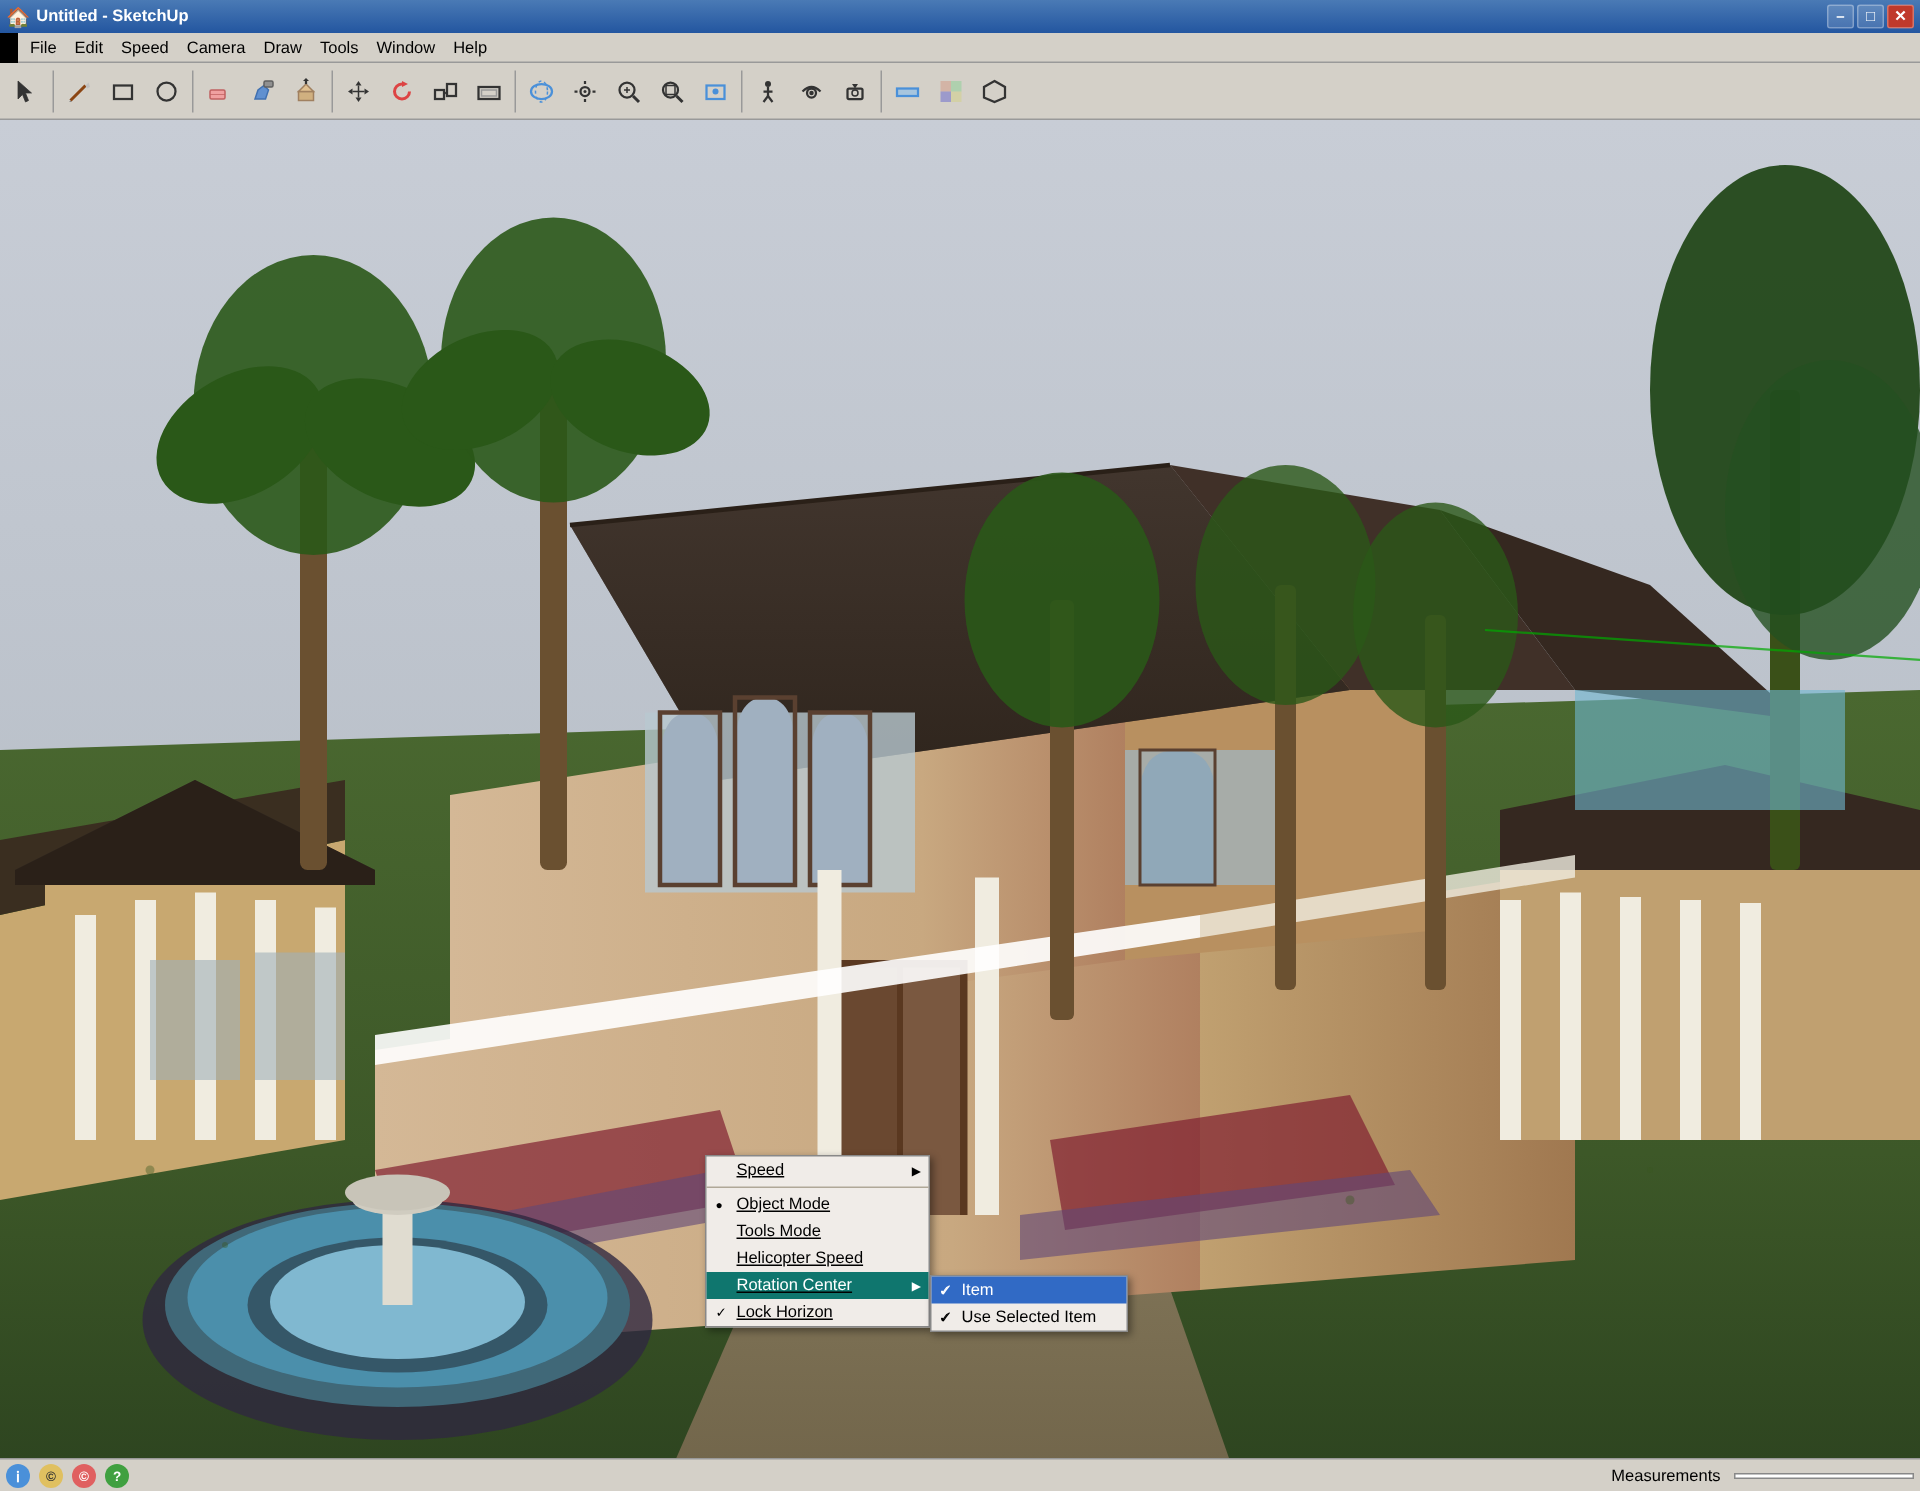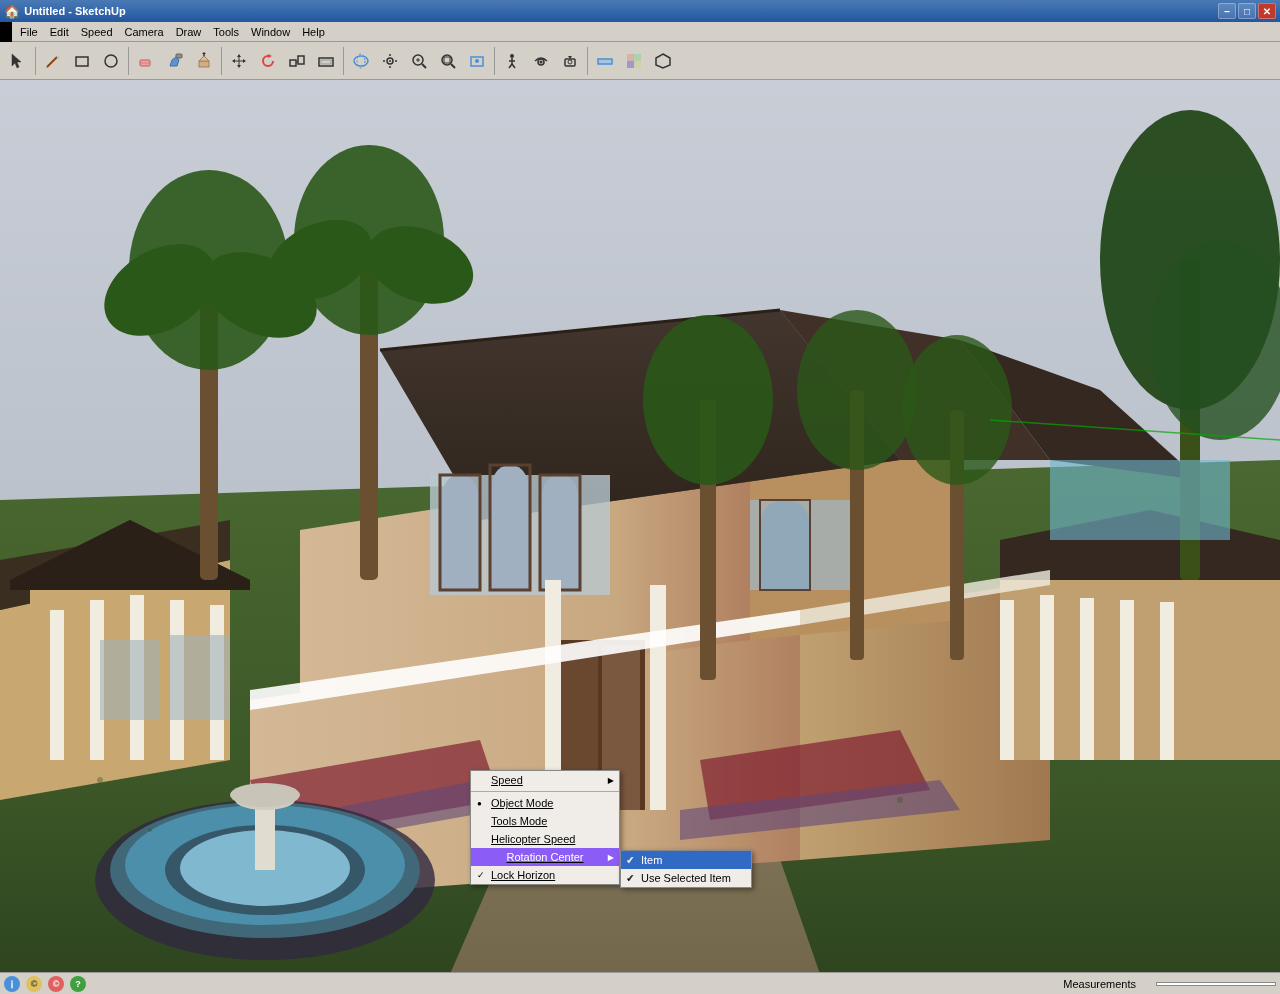--- a/index.html
+++ b/index.html
@@ -123,21 +123,21 @@
 
     
     #statusbar {
       position: absolute; bottom: 0; left: 0; width: 100%; height: 22px;
       background: #d4d0c8; border-top: 1px solid #999;
       display: flex; align-items: center; justify-content: space-between;
       padding: 0 4px; font-size: 11px;
     }
     #statusbar-left { display: flex; align-items: center; gap: 6px; }
     #statusbar-right {
-      display: flex; align-items: center; gap: 16px;
+      display: flex; align-items: center; gap: 5px;
     }
     .status-right-panel {
       border: 1px solid #888; background: white;
       padding: 1px 8px; min-width: 120px; text-align: right;
     }
 
     
     .status-icon {
       width: 16px; height: 16px; border-radius: 50%;
       display: inline-flex; align-items: center; justify-content: center;
@@ -528,21 +528,21 @@
       <div class="ctx-item checked">
         <span>Object Mode</span>
       </div>
       <div class="ctx-item">
         <span>Tools Mode</span>
       </div>
       <div class="ctx-item">
         <span>Helicopter Speed</span>
       </div>
 
-      <div class="ctx-item active has-submenu" style="background:#8b5cf6; color:white;justify-content:center;">
+      <div class="ctx-item active has-submenu" style="background:#0f766e; color:white;">
         <span>Rotation Center</span>
       </div>
 
       <div class="ctx-item checkmark">
         <span>Lock Horizon</span>
       </div>
 
     </div>
 
     <div class="submenu-wrapper">

